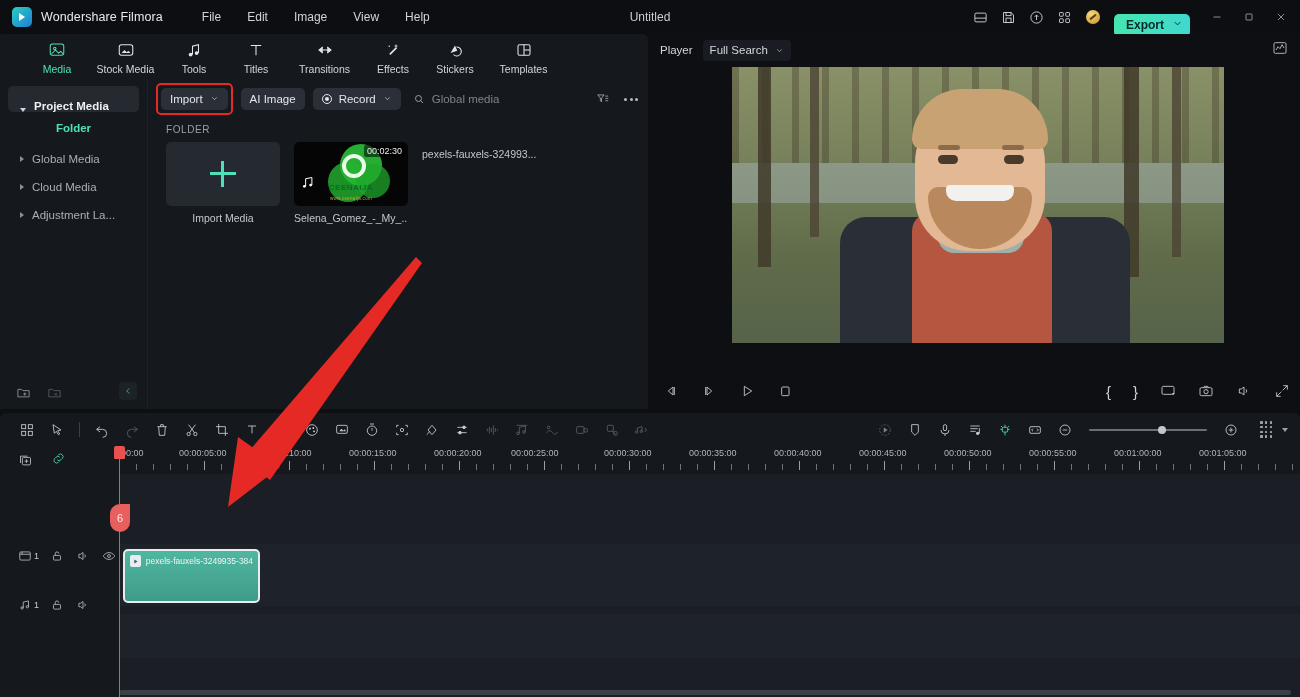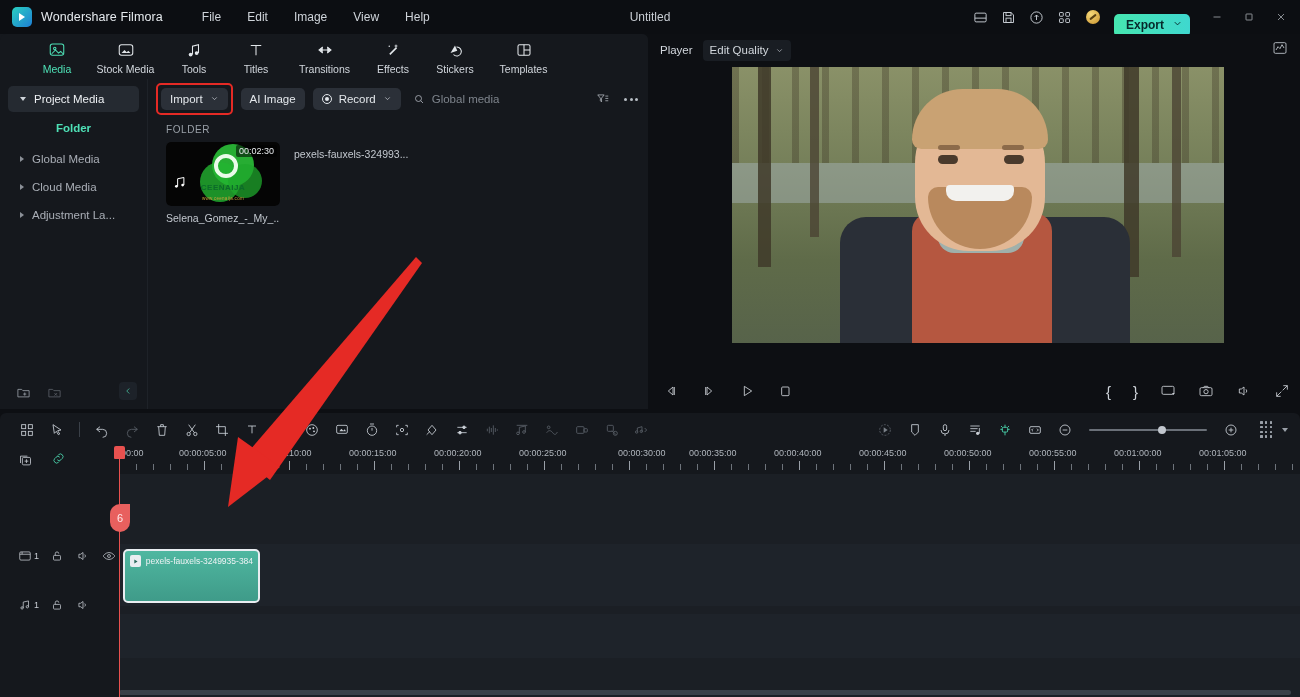--- a/index.html
+++ b/index.html
@@ -44,21 +44,21 @@
   .tab svg{width:18px;height:18px;stroke:#e2e6ea;fill:none;stroke-width:1.4;}
   .tab .lbl{font-size:10.5px;color:#d2d7dd;white-space:nowrap;}
   .tab.active svg{stroke:#4ee0b6;}
   .tab.active .lbl{color:#4ee0b6;}
   .tab.w2{width:75px;}
 
   
   .contentrow{display:flex;height:330px;}
   .sidebar{width:148px;background:#15181d;position:relative;padding-top:5px;border-right:1px solid #1e2228;}
   .sb-item{height:26px;margin:2px 8px;border-radius:5px;display:flex;align-items:center;padding-left:12px;gap:8px;cursor:default;font-size:11.5px;color:#a9aeb6;}
-  .sb-item.sel{background:#252a31;color:#eef1f4;font-weight:normal;}
+  .sb-item.sel{background:#252a31;color:#eef1f4;font-weight:bold;align-items:flex-end;}
   .sb-item .arr{width:0;height:0;border-left:4px solid #8b9097;border-top:3px solid transparent;border-bottom:3px solid transparent;}
   .sb-item.sel .arr{border:none;border-top:4px solid #cfd4da;border-left:3px solid transparent;border-right:3px solid transparent;}
   .sb-folder{height:24px;display:flex;align-items:center;justify-content:center;font-size:11.5px;color:#4ee0b6;font-weight:bold;margin:4px 0 6px;}
   .sb-bottom{position:absolute;bottom:0;left:0;right:0;height:34px;display:flex;align-items:center;padding-left:16px;gap:16px;}
   .sb-bottom svg{width:15px;height:15px;stroke:#9aa0a8;fill:none;stroke-width:1.3;}
   .collapse{position:absolute;right:10px;bottom:9px;width:18px;height:18px;border-radius:4px;background:#1d2franz;
             background:#1d2229;display:flex;align-items:center;justify-content:center;}
   .collapse svg{width:10px;height:10px;stroke:#4ee0b6;stroke-width:1.6;fill:none;}
 
   .mediapane{flex:1;background:#15181d;position:relative;}
@@ -400,20 +400,26 @@
                   <i></i>
                   <i></i>
                 </span>
             </div>
           </div>
 
           <div class="folderlabel">FOLDER</div>
 
           <div class="grid">
 
+            <div class="cell">
+              <div class="thumb imp">
+                <div class="plus"></div>
+              </div>
+              <div class="cap">Import Media</div>
+            </div>
 
             <div class="cell">
               <div class="thumb">
                 <div class="audio-art">
                   <div class="blob" style="left:46px;top:2px;width:42px;height:42px;background:#2ecb3c;opacity:.85;"></div>
                   <div class="blob" style="left:34px;top:20px;width:40px;height:40px;background:#23b431;opacity:.8;"></div>
                   <div class="blob" style="left:62px;top:22px;width:34px;height:34px;background:#1fa72c;opacity:.75;"></div>
                   <div class="blob" style="left:48px;top:12px;width:24px;height:24px;border:4px solid #eafbe9;background:transparent;"></div>
                   <div class="arttext">CEENAIJA</div>
                   <div class="artsub">www.ceenaija.com</div>
@@ -435,21 +441,21 @@
             </div>
           </div>
         </div>
       </div>
     </div>
 
     <div class="rightpane">
       <div class="playerbar">
         <span class="plbl">Player</span>
         <div class="qsel">
-          <span>Edit Quality</span>
+          <span>Full Search</span>
           <svg viewBox="0 0 24 24">
               <path d="M6 9l6 6 6-6"></path>
             </svg>
         </div>
         <div class="plright">
           <svg viewBox="0 0 24 24">
               <rect x="3" y="4" width="18" height="16" rx="2"></rect>
               <path d="M6 15l3-5 3 3 3-6 3 5"></path>
             </svg>
         </div>
@@ -816,22 +822,22 @@
             </span>
         </div>
       </div>
 
       <div class="ruler">
         <div class="rlabel" style="left:2px">00:00</div>
         <div class="rlabel" style="left:60px">00:00:05:00</div>
         <div class="rlabel" style="left:145px">00:00:10:00</div>
         <div class="rlabel" style="left:230px">00:00:15:00</div>
         <div class="rlabel" style="left:315px">00:00:20:00</div>
-        <div class="rlabel" style="left:400px">00:00:25:00</div>
-        <div class="rlabel" style="left:499px">00:00:30:00</div>
+        <div class="rlabel" style="left:392px">00:00:25:00</div>
+        <div class="rlabel" style="left:485px">00:00:30:00</div>
         <div class="rlabel" style="left:570px">00:00:35:00</div>
         <div class="rlabel" style="left:655px">00:00:40:00</div>
         <div class="rlabel" style="left:740px">00:00:45:00</div>
         <div class="rlabel" style="left:825px">00:00:50:00</div>
         <div class="rlabel" style="left:910px">00:00:55:00</div>
         <div class="rlabel" style="left:995px">00:01:00:00</div>
         <div class="rlabel" style="left:1080px">00:01:05:00</div>
         <div id="ticks">
             <div class="tick maj" style="left: 0px;"></div>
             <div class="tick" style="left: 17px;"></div>

